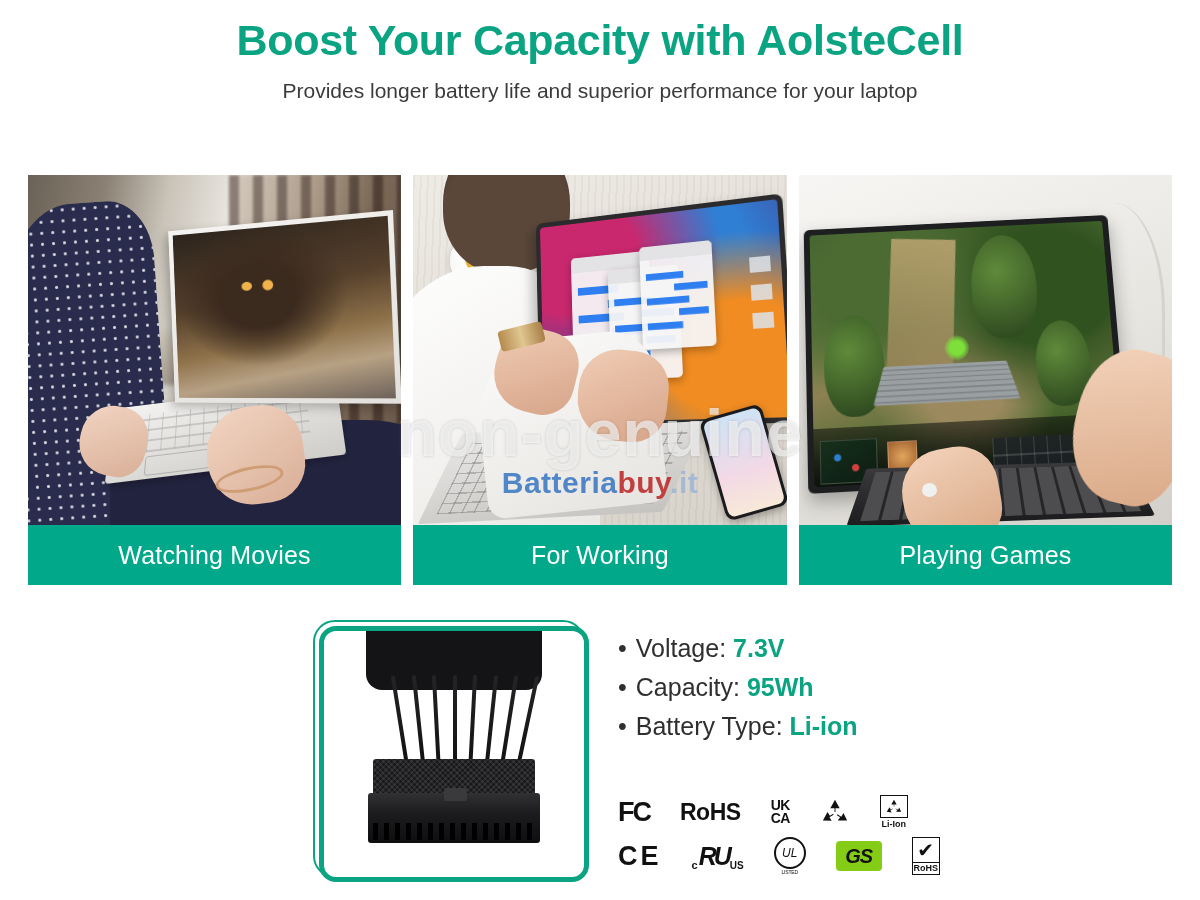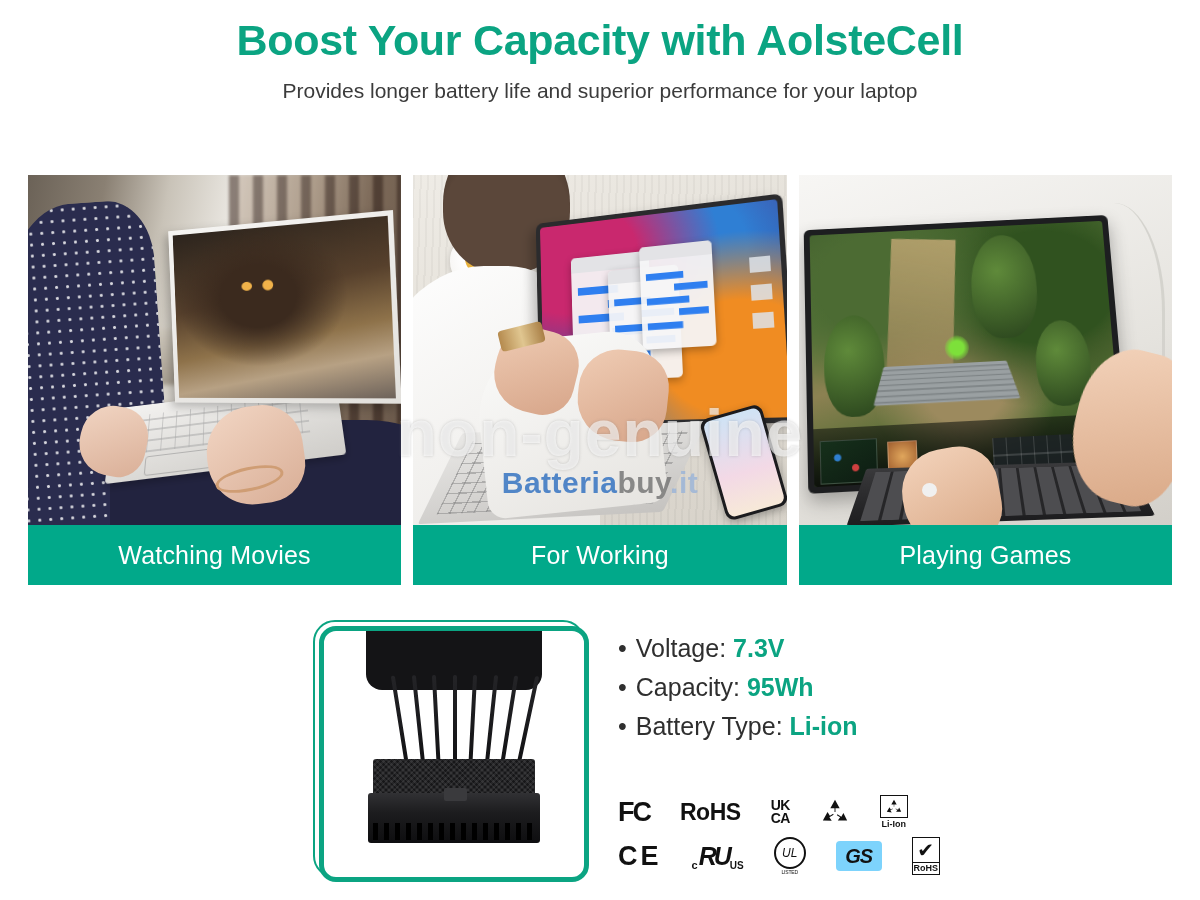--- a/index.html
+++ b/index.html
@@ -399,21 +399,21 @@
     width: 1200px;
     text-align: center;
     font-size: 30px;
     font-weight: bold;
     letter-spacing: .5px;
     pointer-events: none;
     z-index: 30;
     opacity: .82;
   }
   .wm-sub .b1 { color: #2f6fc0; }
-  .wm-sub .b2 { color: #737373; }
+  .wm-sub .b2 { color: #b91c1c; }
   .wm-sub .b3 { color: #9ab4d8; }
 
   
   .lower {
     position: absolute;
     top: 612px;
     left: 0;
     width: 1200px;
     height: 288px;
   }
@@ -548,21 +548,21 @@
   .b-ul {
     flex-direction: column; align-items: center;
   }
   .b-ul .circ {
     width: 28px; height: 28px; border: 2.4px solid #111; border-radius: 50%;
     display: flex; align-items: center; justify-content: center;
     font-size: 12px; font-weight: normal; font-style: italic; text-align: right;
   }
   .b-ul .tiny { font-size: 5px; letter-spacing: -.2px; }
   .b-gs {
-    width: 46px; height: 30px; background: #7dd3fc;
+    width: 46px; height: 30px; background: #84cc16;
     border-radius: 4px;
     display: flex; align-items: center; justify-content: center;
     font-size: 20px; font-weight: bold; font-style: italic; letter-spacing: -1px;
   }
   .b-rohs-check {
     flex-direction: column; align-items: center; gap: 0;
   }
   .b-rohs-check .bx2 {
     border: 1.8px solid #111; width: 26px; height: 24px;
     display: flex; align-items: center; justify-content: center;

